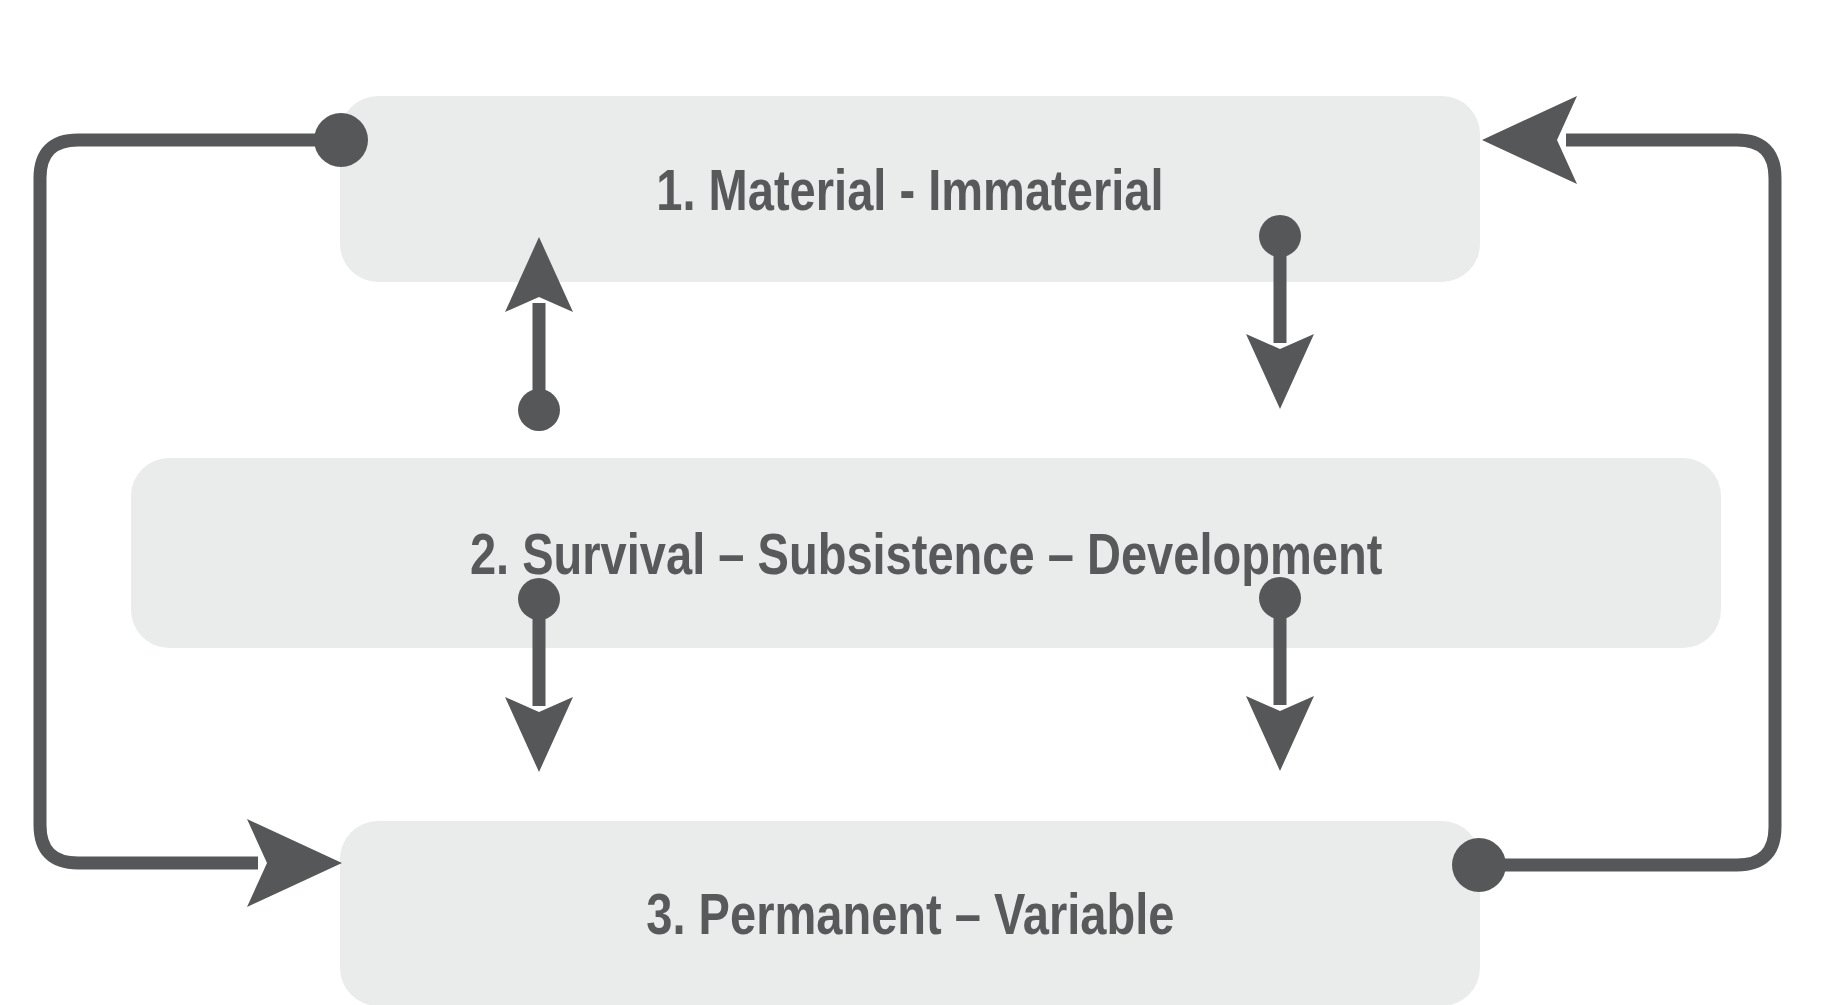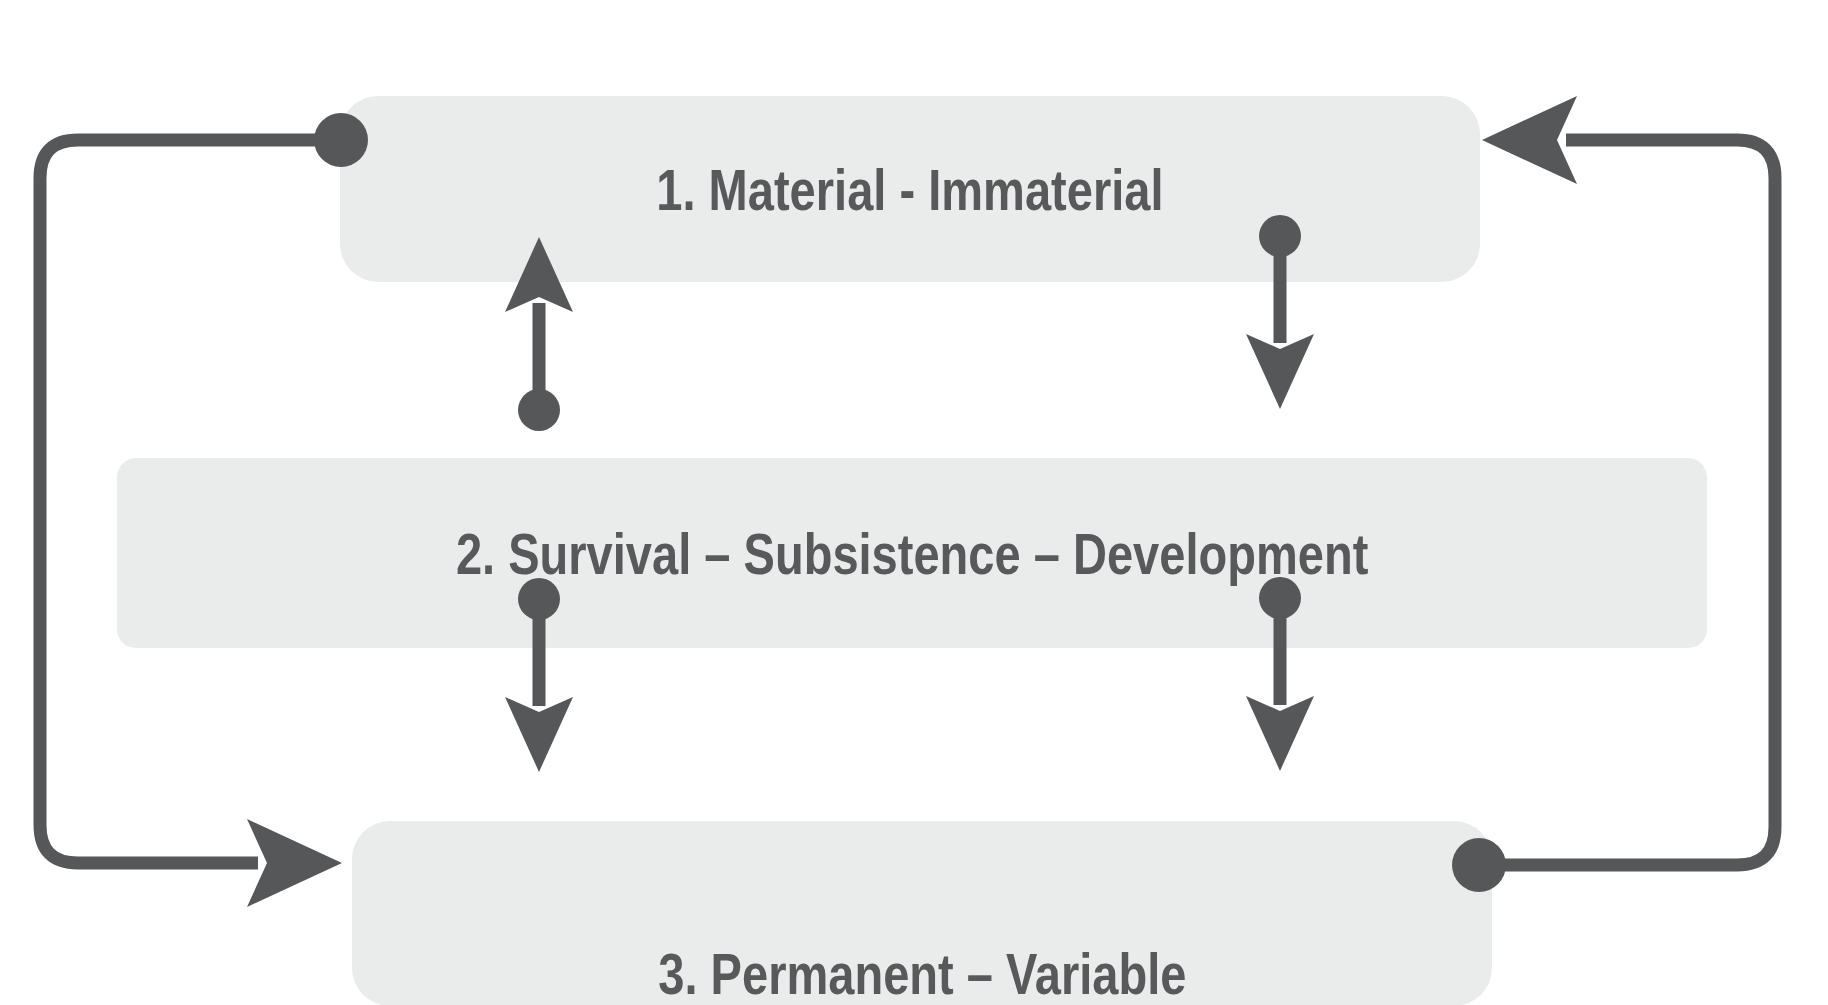--- a/index.html
+++ b/index.html
@@ -28,22 +28,22 @@
   .node .label {
     color: var(--text-color, #58595b);
     font-size: 56px;
     font-weight: bold;
     white-space: nowrap;
     transform: scaleX(0.84) scaleY(1.04);
     transform-origin: center;
     letter-spacing: 0px;
   }
   #box1 { left: 340px; top: 48px;  width: 1140px; height: 186px; }
-  #box2 { left: 117px; top: 410px; width: 1590px; height: 190px; border-radius: 19px; }
-  #box3 { left: 352px; top: 773px; width: 1140px; height: 185px; align-items: flex-end; }
+  #box2 { left: 131px; top: 410px; width: 1590px; height: 190px; }
+  #box3 { left: 340px; top: 773px; width: 1140px; height: 185px; }
   .wires {
     position: absolute;
     left: 0; top: 0;
     width: 1828px;
     height: 1005px;
     z-index: 2;
     pointer-events: none;
   }
   .wire {
     fill: none;

